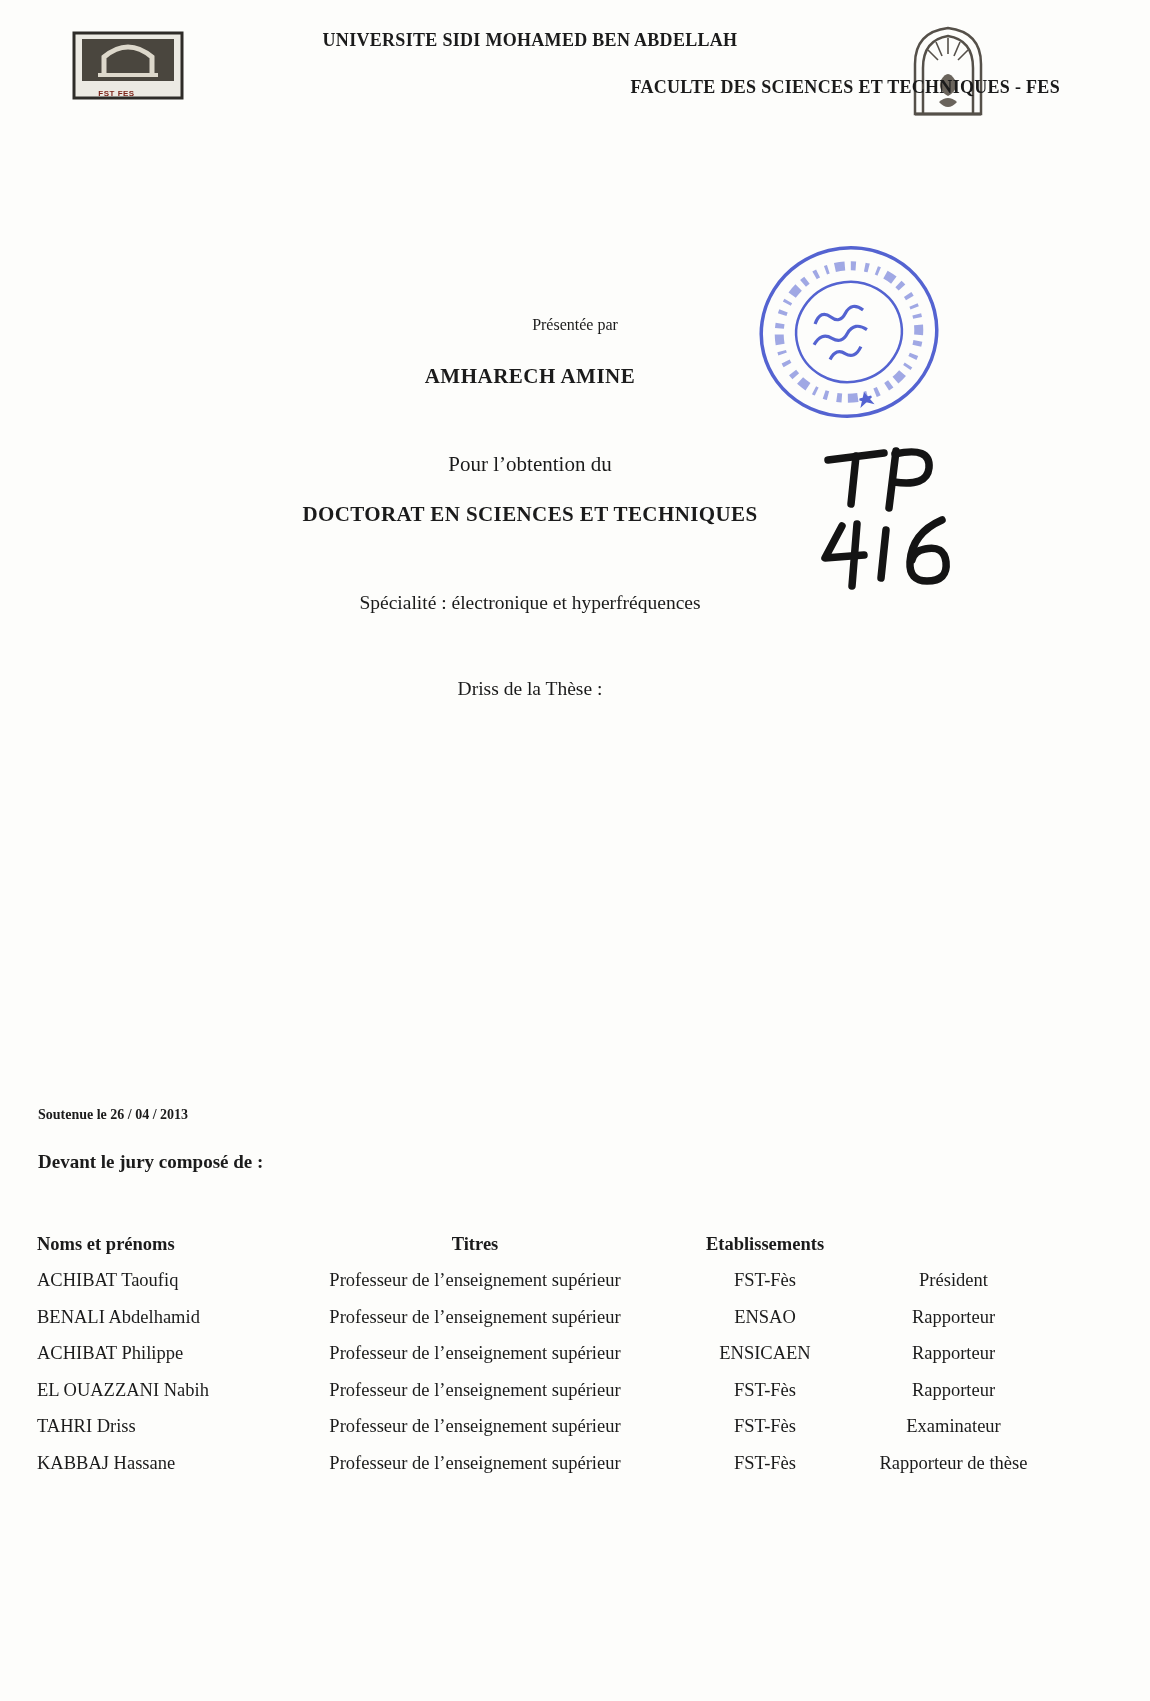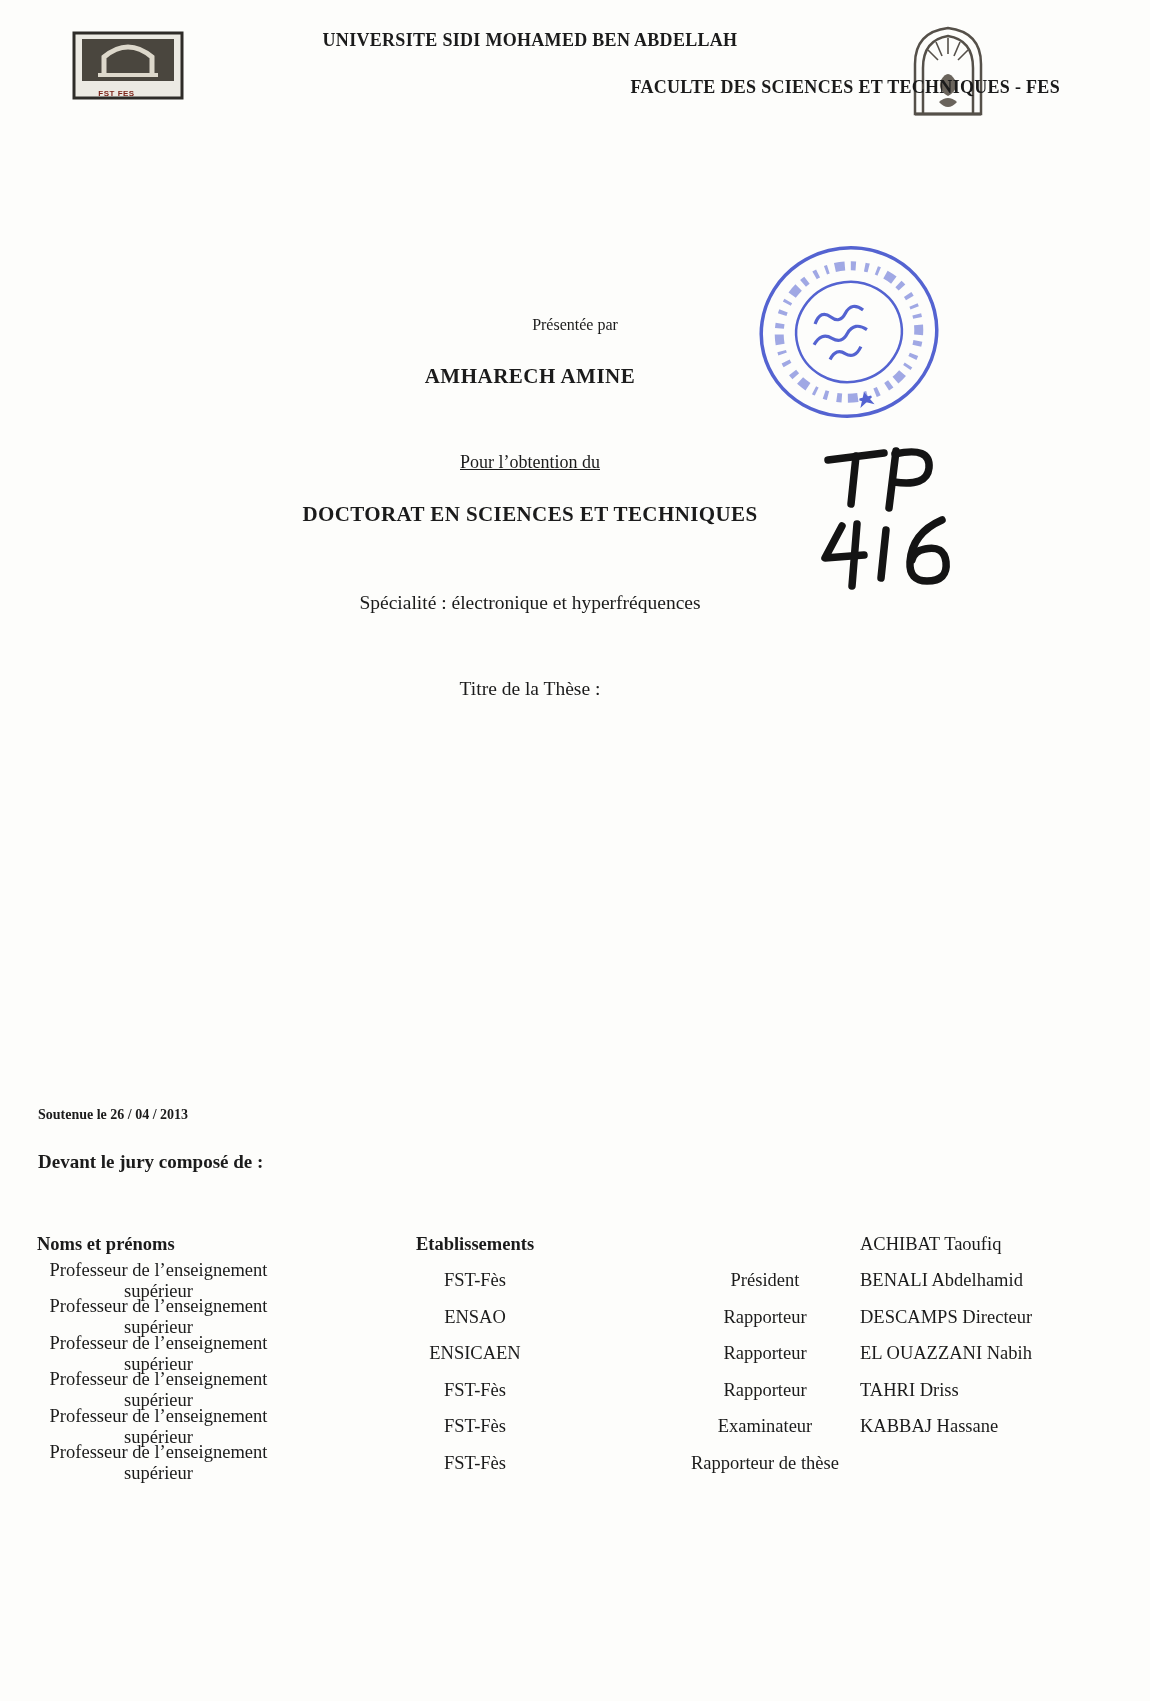--- a/index.html
+++ b/index.html
@@ -13,21 +13,21 @@
     overflow:hidden;
   }
   .abs { position:absolute; }
   .center-col { position:absolute; left:0; width:1060px; text-align:center; }
   .header-text { top:30px; }
   .university-line { font-size:18px; font-weight:bold; letter-spacing:.3px; }
   .faculty-line   { font-size:18px; font-weight:bold; letter-spacing:.3px; margin-top:26px;text-align:right; }
   .these-line     { top:214px; font-size:41px; font-weight:bold; letter-spacing:1px; }
   .presentee     { top:316px; font-size:16px;padding-left:45px; }
   .author        { top:364px; font-size:21px; font-weight:bold; letter-spacing:.5px; }
-  .obtention     { top:452px; font-size:18px;text-decoration:underline; }
+  .obtention     { top:452px; font-size:21px; }
   .degree        { top:502px; font-size:21px; font-weight:bold; letter-spacing:.4px; }
   .speciality    { top:592px; font-size:19.5px; }
   .title-label   { top:678px; font-size:19.5px; }
   .thesis-title  {
     top:750px; left:20px; width:1110px;
     font-size:29px; font-weight:bold; line-height:40px;
     text-align:center; white-space:pre-line; letter-spacing:.4px;
   }
   .soutenue { top:1107px; left:38px; font-size:14px; font-weight:bold; }
   .devant   { top:1151px; left:38px; font-size:19px; font-weight:bold; }
@@ -116,41 +116,42 @@
       <text x="-500" y="-500" font-size="1">TP</text>
       <text x="-500" y="-490" font-size="1">416</text>
     </svg>
   </div>
 
   <div class="center-col presentee">Présentée par</div>
   <div class="center-col author">AMHARECH AMINE</div>
   <div class="center-col obtention">Pour l’obtention du</div>
   <div class="center-col degree">DOCTORAT EN SCIENCES ET TECHNIQUES</div>
   <div class="center-col speciality">Spécialité : électronique et hyperfréquences</div>
-  <div class="center-col title-label">Titre de la Thèse :</div>
+  <div class="center-col title-label">Driss de la Thèse :</div>
 
   <div class="abs soutenue">Soutenue le  26 / 04 / 2013</div>
   <div class="abs devant">Devant le jury composé de :</div>
 
   <div class="jury">
     <div class="hdr c-left">Noms et prénoms</div>
+    <div class="hdr c-center">Titres</div>
     <div class="hdr c-center">Etablissements</div>
     <div class="hdr c-center"></div>
 
     <div class="c-left">ACHIBAT Taoufiq</div>
     <div class="c-center">Professeur de l’enseignement supérieur</div>
     <div class="c-center">FST-Fès</div>
     <div class="c-center">Président</div>
 
     <div class="c-left">BENALI Abdelhamid</div>
     <div class="c-center">Professeur de l’enseignement supérieur</div>
     <div class="c-center">ENSAO</div>
     <div class="c-center">Rapporteur</div>
 
-    <div class="c-left">DESCAMPS Directeur</div>
+    <div class="c-left">ACHIBAT Philippe</div>
     <div class="c-center">Professeur de l’enseignement supérieur</div>
     <div class="c-center">ENSICAEN</div>
     <div class="c-center">Rapporteur</div>
 
     <div class="c-left">EL OUAZZANI Nabih</div>
     <div class="c-center">Professeur de l’enseignement supérieur</div>
     <div class="c-center">FST-Fès</div>
     <div class="c-center">Rapporteur</div>
 
     <div class="c-left">TAHRI Driss</div>

